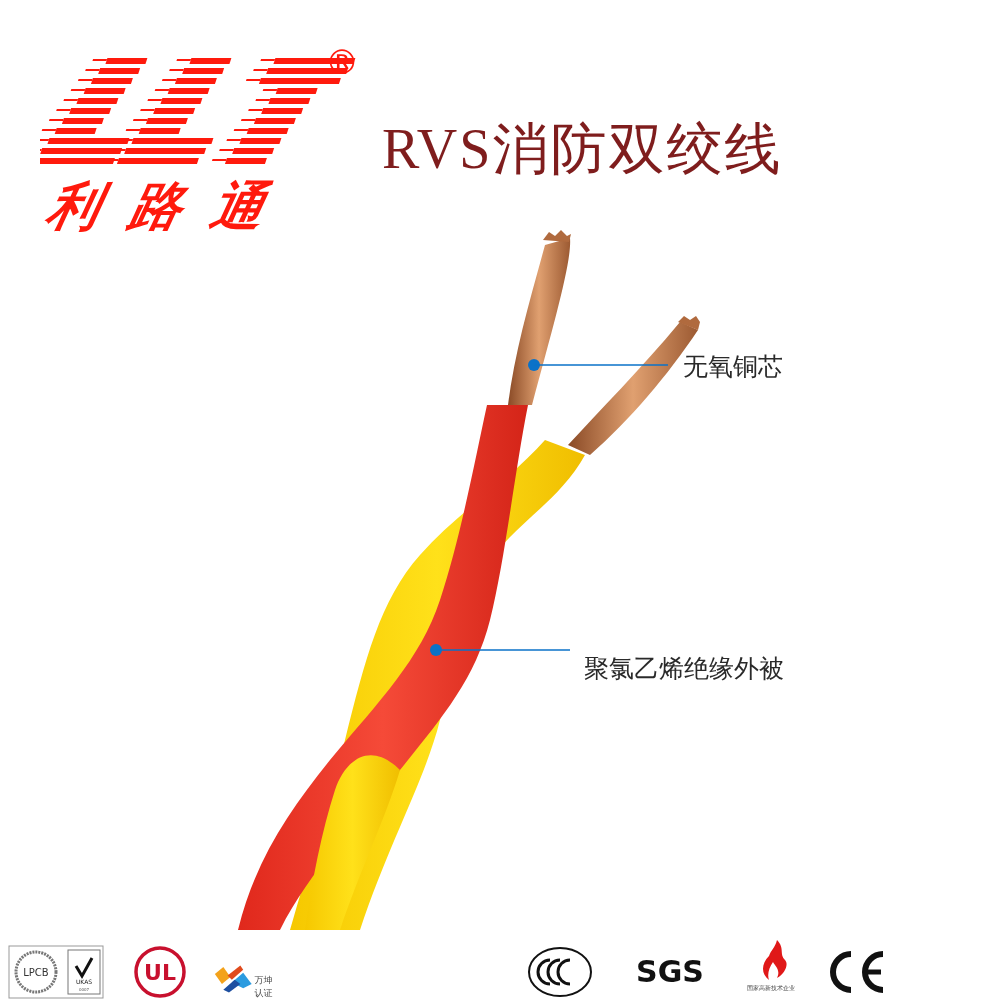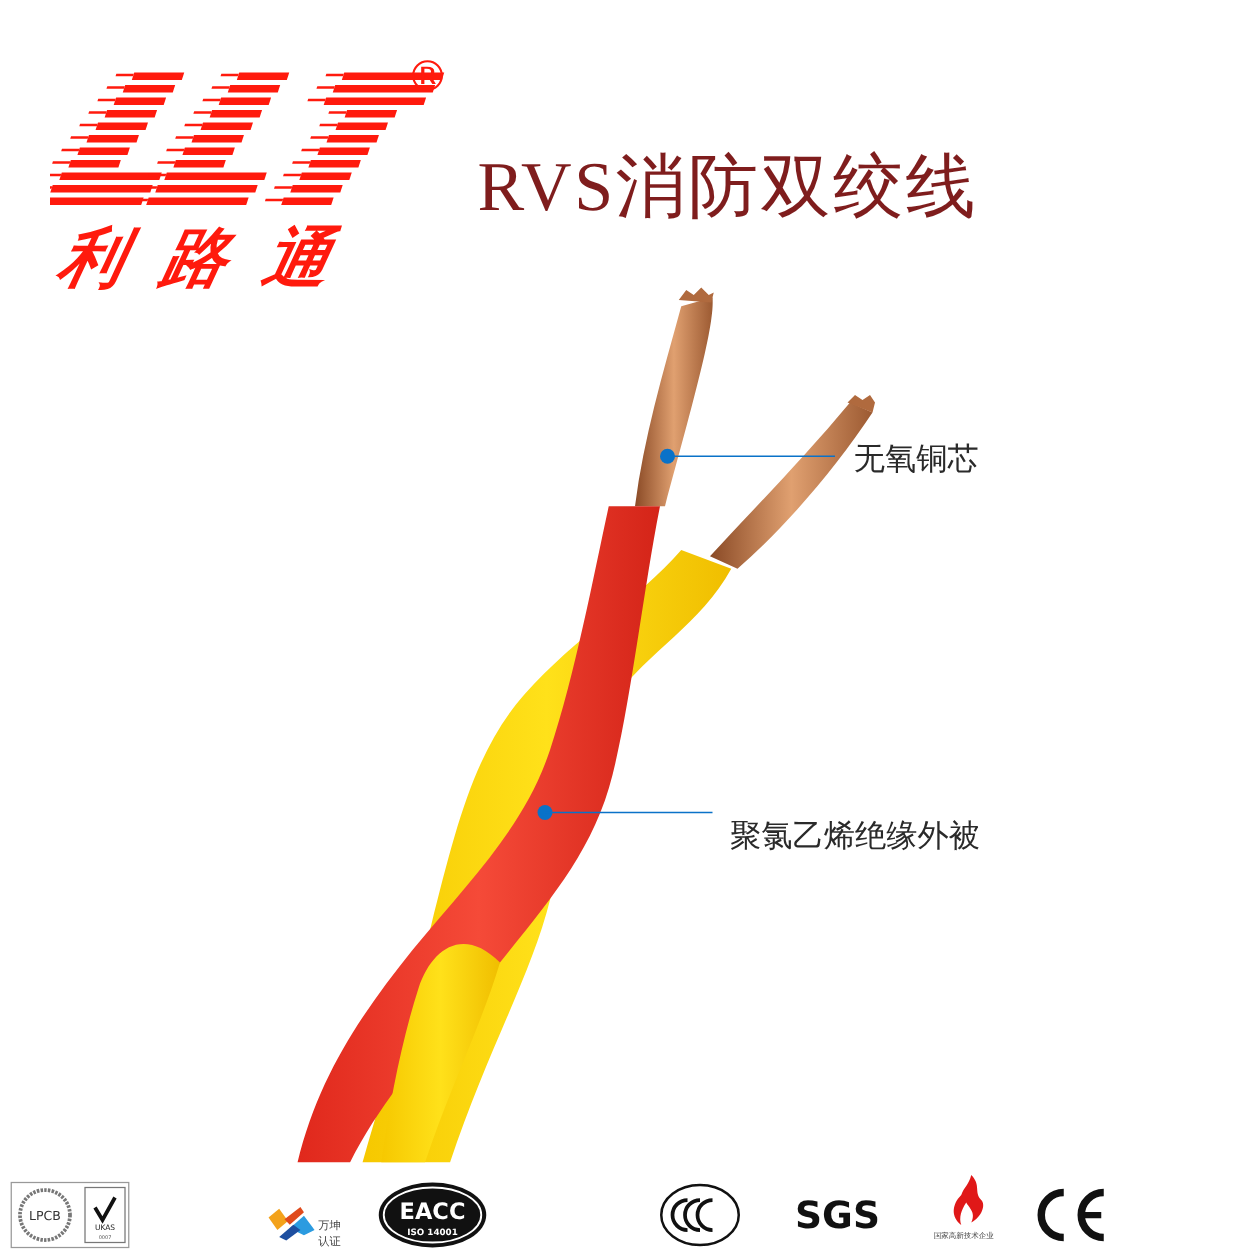--- a/index.html
+++ b/index.html
@@ -155,39 +155,37 @@
       <rect x="1" y="2" width="94" height="52" fill="#fff" stroke="#999" stroke-width="1"></rect>
       <circle cx="28" cy="28" r="20" fill="none" stroke="#777" stroke-width="3" stroke-dasharray="2 1"></circle>
       <text x="28" y="32" text-anchor="middle" font-size="10" fill="#333" font-family="DejaVu Sans, sans-serif">LPCB</text>
       <rect x="60" y="6" width="32" height="44" fill="#fff" stroke="#777"></rect>
       <path d="M68 22 l6 10 l10 -18" stroke="#111" stroke-width="3" fill="none"></path>
       <text x="76" y="40" text-anchor="middle" font-size="6" fill="#222" font-family="DejaVu Sans, sans-serif">UKAS</text>
       <text x="76" y="47" text-anchor="middle" font-size="4" fill="#555" font-family="DejaVu Sans, sans-serif">0007</text>
     </svg>
   </div>
 
+  <div class="cert" style="left:130px; width:60px;">
+    <svg width="56" height="56" viewBox="0 0 56 56">
+      <circle cx="28" cy="28" r="24" fill="none" stroke="#c8102e" stroke-width="3.5"></circle>
+      <text x="28" y="36" text-anchor="middle" font-size="22" font-weight="bold" fill="#c8102e" font-family="DejaVu Sans, sans-serif">UL</text>
+    </svg>
+  </div>
 
   <div class="cert" style="left:212px; width:68px; flex-direction:row;">
     <svg width="60" height="42" viewBox="0 0 60 42">
       <polygon points="4,14 16,4 26,18 14,28" fill="#f3a21b"></polygon>
       <polygon points="22,16 40,2 44,8 28,22" fill="#e04a1c"></polygon>
       <polygon points="28,26 44,12 56,28 44,34" fill="#2b9be0"></polygon>
       <polygon points="16,36 32,22 40,28 24,40" fill="#1e4fa0"></polygon>
     </svg>
     <span class="cert-text-sm">万坤认证</span>
   </div>
 
-  <div class="cert" style="left:300px; width:92px;">
-    <svg width="90" height="56" viewBox="0 0 90 56">
-      <ellipse cx="45" cy="28" rx="43" ry="26" fill="#111"></ellipse>
-      <ellipse cx="45" cy="28" rx="39" ry="22" fill="none" stroke="#fff" stroke-width="1.5"></ellipse>
-      <text x="45" y="31" text-anchor="middle" font-size="18" font-weight="bold" fill="#fff" font-family="DejaVu Sans, sans-serif">EACC</text>
-      <text x="45" y="44" text-anchor="middle" font-size="7" font-weight="bold" fill="#fff" font-family="DejaVu Sans, sans-serif">ISO 14001</text>
-    </svg>
-  </div>
 
 
   <div class="cert" style="left:525px; width:70px;">
     <svg width="68" height="56" viewBox="0 0 68 56">
       <ellipse cx="34" cy="28" rx="31" ry="24" fill="none" stroke="#111" stroke-width="2"></ellipse>
       <path d="M24 16 a12 12 0 0 0 0 24" fill="none" stroke="#111" stroke-width="3"></path>
       <path d="M34 16 a12 12 0 0 0 0 24" fill="none" stroke="#111" stroke-width="3"></path>
       <path d="M44 16 a12 12 0 0 0 0 24" fill="none" stroke="#111" stroke-width="3"></path>
     </svg>
   </div>

